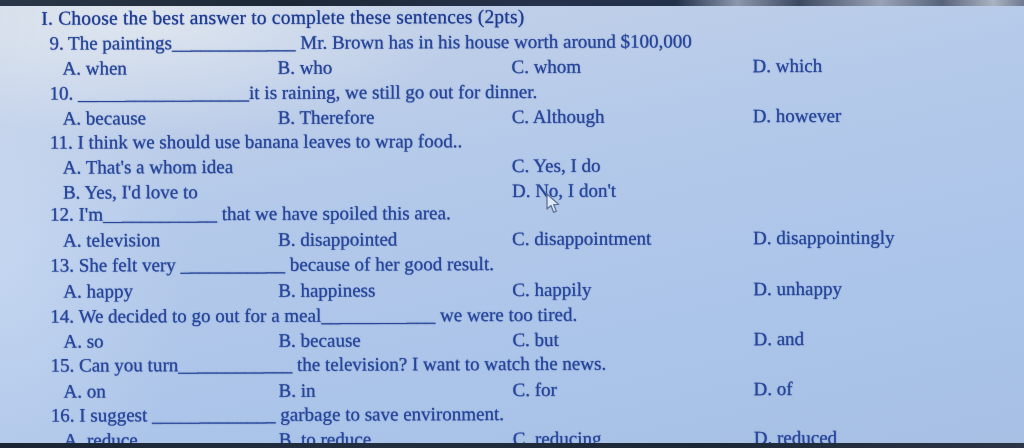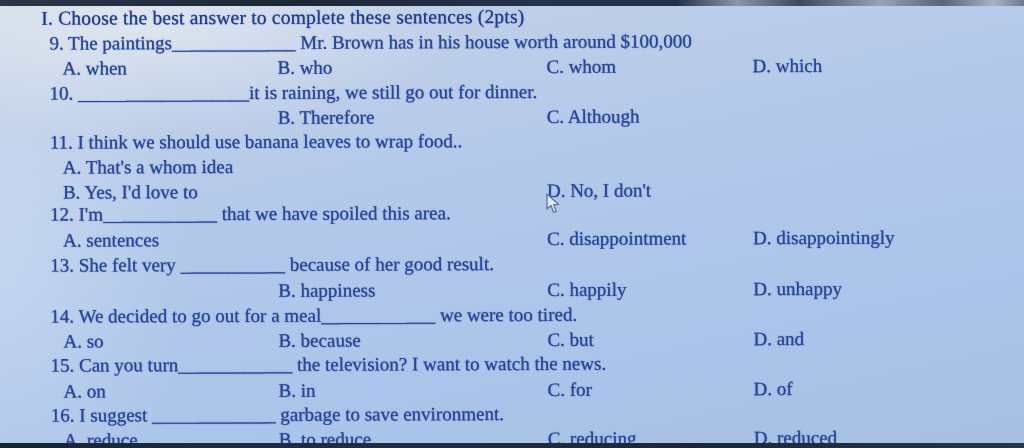--- a/index.html
+++ b/index.html
@@ -15,21 +15,21 @@
   .content{position:absolute;inset:0;transform:rotate(-0.2deg);}
   .line{
     position:absolute;left:0;width:100%;height:25px;
     color:#27469a;font-size:19px;line-height:25px;white-space:nowrap;
     text-shadow:0 0 1.2px rgba(35,66,150,0.65), 0.4px 0.4px 0.6px rgba(35,66,150,0.35);
   }
   .q{position:absolute;left:50px;}
   .hd{position:absolute;left:42px;font-size:19.5px;color:#1d3b92;letter-spacing:0.2px;}
   .optA{position:absolute;left:50px;margin-left:13px;}
   .optB{position:absolute;left:278px;}
-  .optC{position:absolute;left:547px;}
+  .optC{position:absolute;left:512px;}
   .optD{position:absolute;left:753px;text-align:center;}
   .edge-top{
     position:absolute;top:0;left:0;right:0;height:6px;
     background:linear-gradient(90deg,#2b3748 0%,#1d2836 28%,#26324a 52%,#223049 66%,#8c97ac 72%,#3c485e 78%,#98a3b6 86%,#57637a 92%,#aab3c2 97%,#6d798e 100%);
   }
   .edge-bottom{
     position:absolute;bottom:0;left:0;right:0;height:5px;
     background:linear-gradient(90deg,#1a2433 0%,#222e40 35%,#1c2736 68%,#2a3547 100%);
   }
   .cursor{position:absolute;left:545px;top:193px;width:15px;height:21px;}
@@ -53,48 +53,53 @@
       <span class="optA">A. when</span>
       <span class="optB">B. who</span>
       <span class="optC">C. whom</span>
       <span class="optD">D. which</span>
     </div>
 
     <div class="line" style="top:79px">
       <span class="q">10. __________________it is raining, we still go out for dinner.</span>
     </div>
     <div class="line" style="top:104px">
+      <span class="optA">A. because</span>
       <span class="optB">B. Therefore</span>
       <span class="optC">C. Although</span>
+      <span class="optD">D. however</span>
     </div>
 
     <div class="line" style="top:128px">
       <span class="q">11. I think we should use banana leaves to wrap food..</span>
     </div>
     <div class="line" style="top:153px">
       <span class="optA">A. That's a whom idea</span>
+      <span class="optC">C. Yes, I do</span>
     </div>
     <div class="line" style="top:178px">
       <span class="optA">B. Yes, I'd love to</span>
       <span class="optC">D. No, I don't</span>
     </div>
 
     <div class="line" style="top:200px">
       <span class="q">12. I'm____________ that we have spoiled this area.</span>
     </div>
     <div class="line" style="top:226px">
-      <span class="optA">A. sentences</span>
+      <span class="optA">A. television</span>
+      <span class="optB">B. disappointed</span>
       <span class="optC">C. disappointment</span>
       <span class="optD">D. disappointingly</span>
     </div>
 
     <div class="line" style="top:251px">
       <span class="q">13. She felt very ___________ because of her good result.</span>
     </div>
     <div class="line" style="top:277px">
+      <span class="optA">A. happy</span>
       <span class="optB">B. happiness</span>
       <span class="optC">C. happily</span>
       <span class="optD">D. unhappy</span>
     </div>
 
     <div class="line" style="top:302px">
       <span class="q">14. We decided to go out for a meal____________ we were too tired.</span>
     </div>
     <div class="line" style="top:327px">
       <span class="optA">A. so</span>

